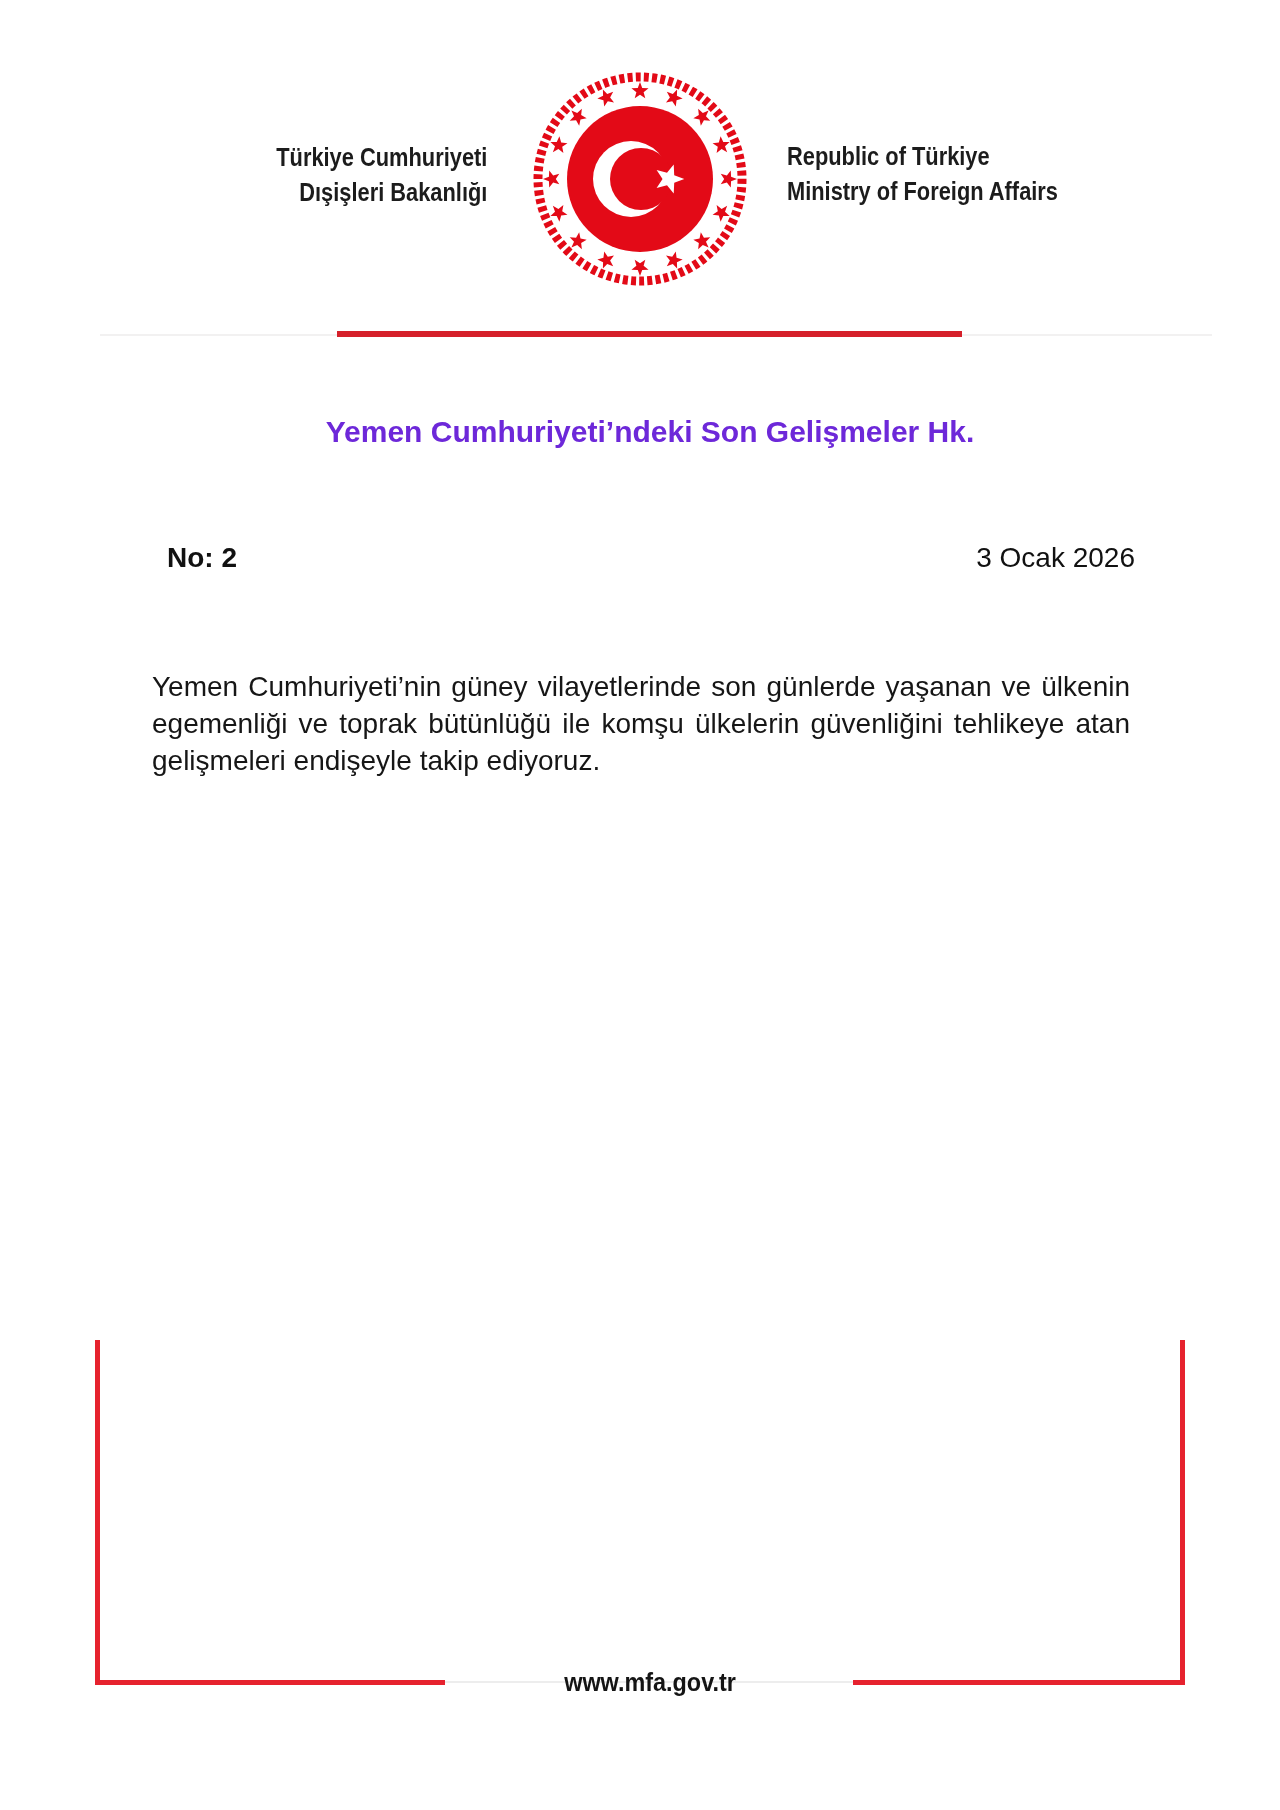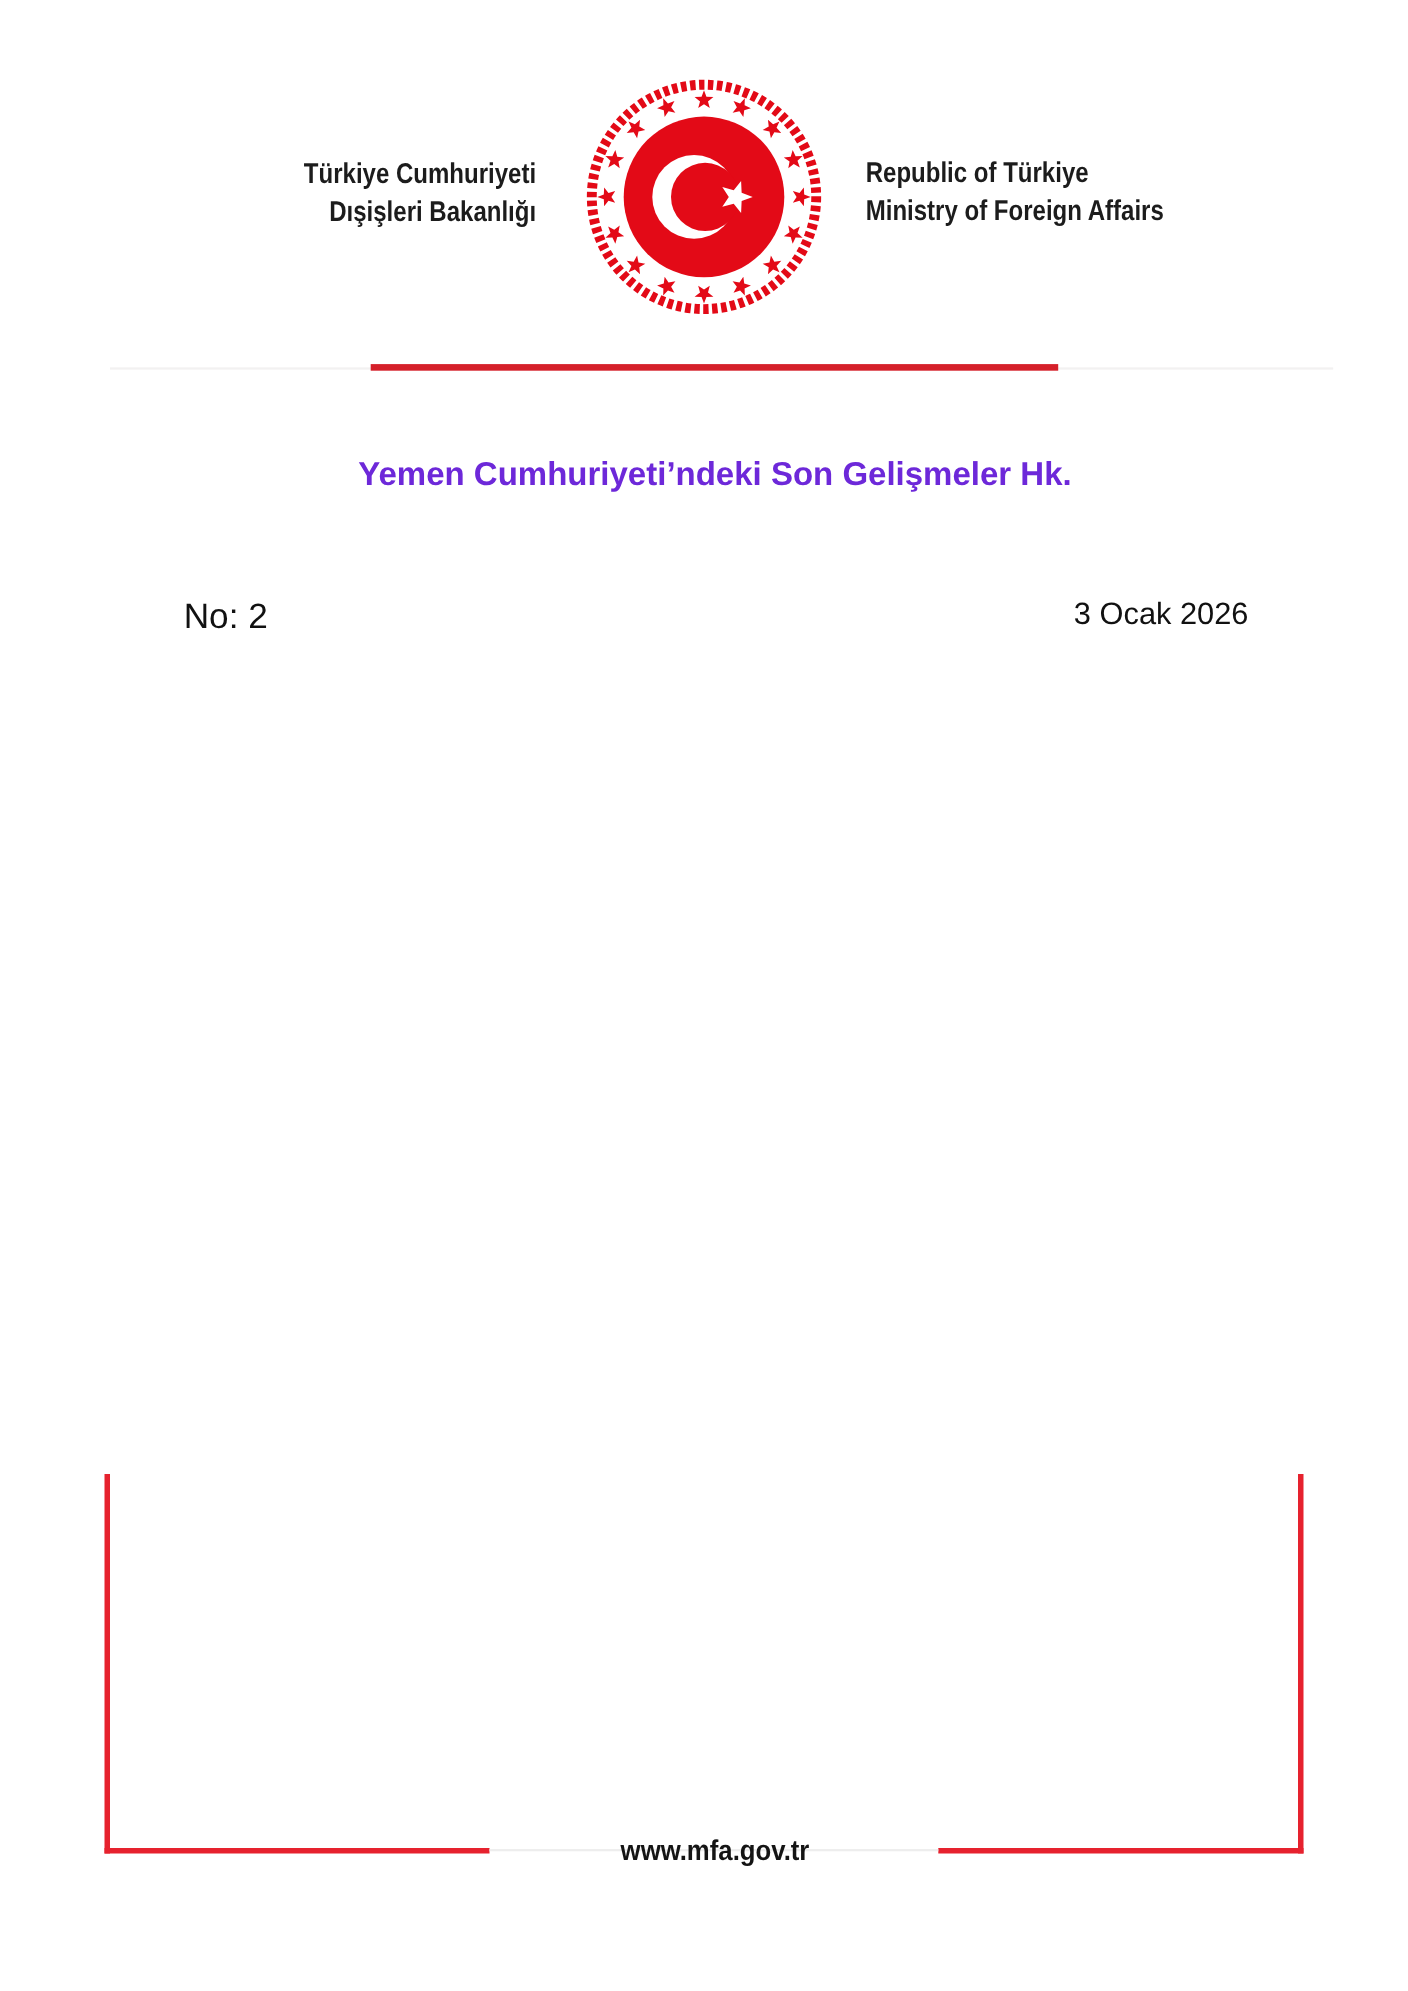--- a/index.html
+++ b/index.html
@@ -57,22 +57,22 @@
     left: 20px; top: 415px;
     width: 1260px;
     text-align: center;
     font-size: 30px;
     font-weight: bold;
     color: #6d28d9;
   }
   .doc-number {
     position: absolute;
     left: 167px; top: 542px;
-    font-size: 32px;
-    font-weight: normal;
+    font-size: 28px;
+    font-weight: bold;
   }
   .doc-date {
     position: absolute;
     right: 145px; top: 542px;
     font-size: 28px;
     font-weight: normal;
   }
   .doc-body {
     position: absolute;
     left: 152px; top: 668px;
@@ -155,20 +155,21 @@
 
   <div class="faint-rule-top"></div>
   <div class="red-bar"></div>
 
   <div class="doc-title">Yemen Cumhuriyeti’ndeki Son Gelişmeler Hk.</div>
 
   <div class="doc-number">No: 2</div>
   <div class="doc-date">3 Ocak 2026</div>
 
   <div class="doc-body">
+    <p>Yemen Cumhuriyeti’nin güney vilayetlerinde son günlerde yaşanan ve ülkenin egemenliği ve toprak bütünlüğü ile komşu ülkelerin güvenliğini tehlikeye atan gelişmeleri endişeyle takip ediyoruz.</p>
   </div>
 
   <div class="frame-piece frame-left-v"></div>
   <div class="frame-piece frame-right-v"></div>
   <div class="frame-piece frame-bottom-left"></div>
   <div class="frame-piece frame-bottom-right"></div>
   <div class="faint-rule-bottom"></div>
 
   <a class="footer-site" href="#">www.mfa.gov.tr</a>
 

